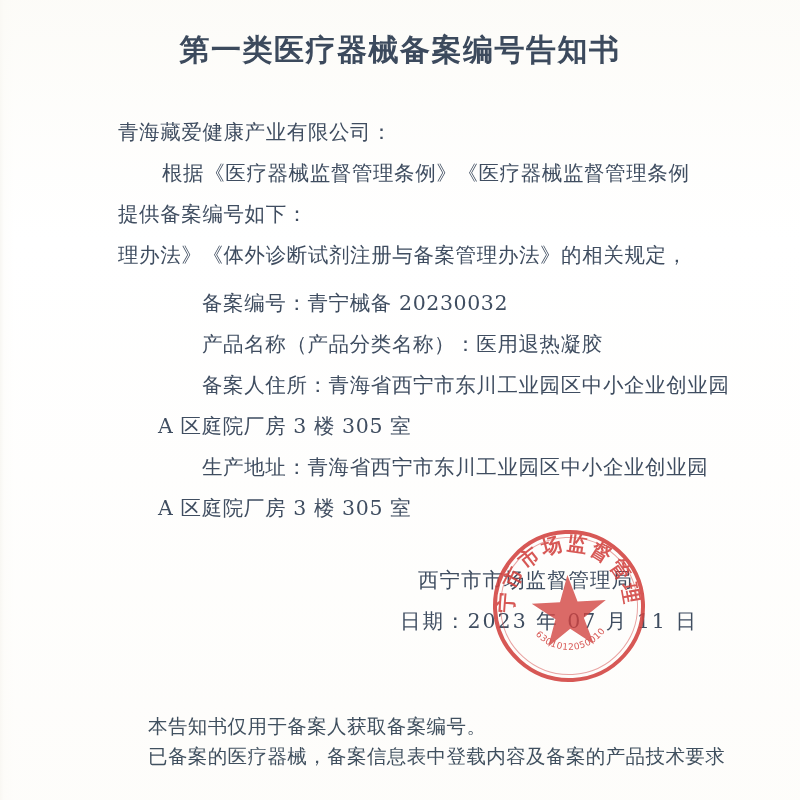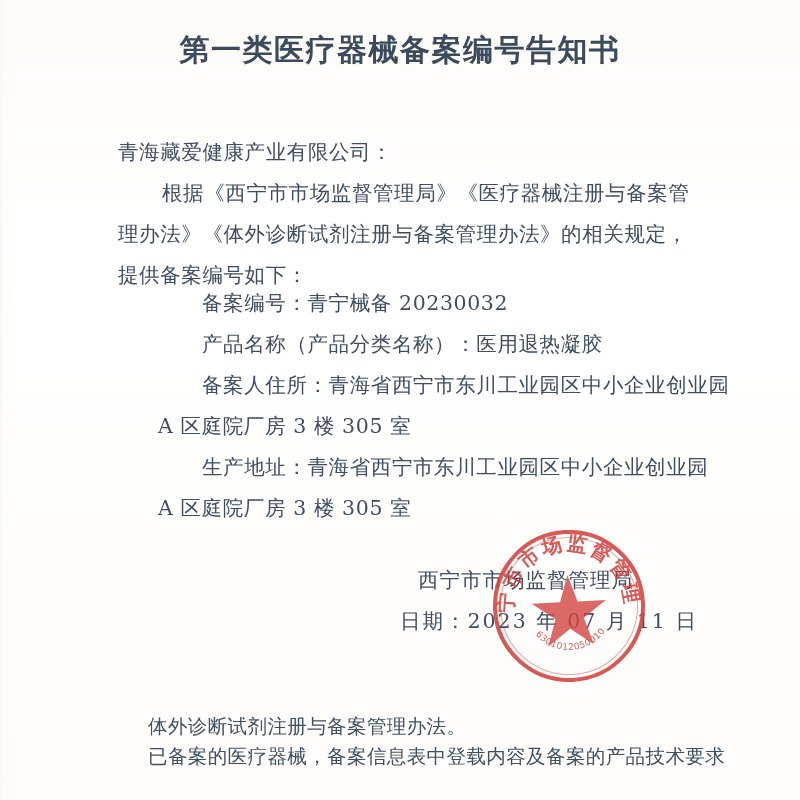--- a/index.html
+++ b/index.html
@@ -43,21 +43,20 @@
     font-weight: 700;
     letter-spacing: 1.5px;
     color: #3c4a5d;
   }
 
   .body-block {
     position: absolute;
     top: 112px;
     left: 118px;
     width: 576px;
-    margin-top: 20px;
   }
   .line {
     font-family: "DejaVu Serif", serif;
     font-size: 20.5px;
     line-height: 41px;
     letter-spacing: 0.6px;
     color: #3f4d60;
     white-space: nowrap;
   }
   .indent-1 { padding-left: 44px; }
@@ -148,23 +147,23 @@
 
 <div class="page">
   <div class="paper-tint"></div>
 
   <div class="content">
 
     <div class="doc-title">第一类医疗器械备案编号告知书</div>
 
     <div class="body-block">
       <div class="line">青海藏爱健康产业有限公司：</div>
-      <div class="line indent-1">根据《西宁市市场监督管理局》《医疗器械注册与备案管</div>
+      <div class="line indent-1">根据《医疗器械监督管理条例》《医疗器械监督管理条例</div>
+      <div class="line">提供备案编号如下：</div>
       <div class="line">理办法》《体外诊断试剂注册与备案管理办法》的相关规定，</div>
-      <div class="line">提供备案编号如下：</div>
     </div>
 
     <div class="fields">
       <div class="field-line indent-1">备案编号：青宁械备 20230032</div>
       <div class="field-line indent-1">产品名称（产品分类名称）：医用退热凝胶</div>
       <div class="field-line indent-1">备案人住所：青海省西宁市东川工业园区中小企业创业园</div>
       <div class="field-line">A 区庭院厂房 3 楼 305 室</div>
       <div class="field-line indent-1">生产地址：青海省西宁市东川工业园区中小企业创业园</div>
       <div class="field-line sans-line">A 区庭院厂房 3 楼 305 室</div>
     </div>
@@ -186,18 +185,18 @@
           <textPath href="#arcTop" startOffset="50%" text-anchor="middle">西宁市市场监督管理局</textPath>
         </text>
         <polygon points="78,47 86.8,73.9 115.1,73.9 92.2,90.6 100.9,117.5 78,100.9 55.1,117.5 63.8,90.6 40.9,73.9 69.2,73.9" fill="#d2423f" opacity="0.9"></polygon>
         <text class="seal-num">
           <textPath href="#arcBottom" startOffset="50%" text-anchor="middle">6301012050010</textPath>
         </text>
       </svg>
     </div>
 
     <div class="footer">
-      <div class="footer-line">体外诊断试剂注册与备案管理办法。</div>
+      <div class="footer-line">本告知书仅用于备案人获取备案编号。</div>
       <div class="footer-line">已备案的医疗器械，备案信息表中登载内容及备案的产品技术要求</div>
     </div>
 
   </div>
 </div>
 
 </body></html>

